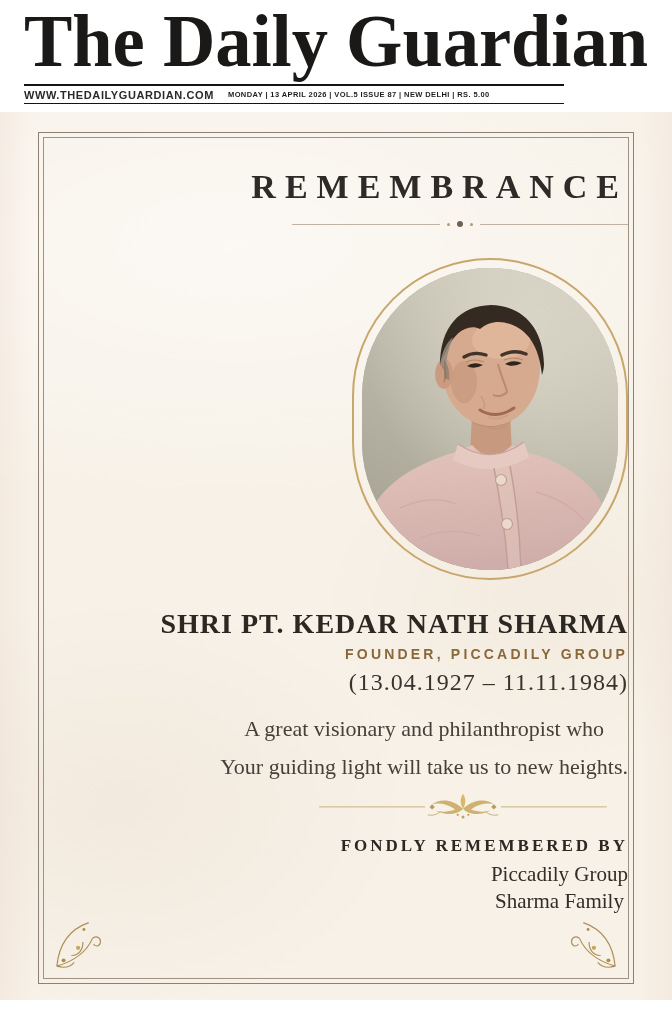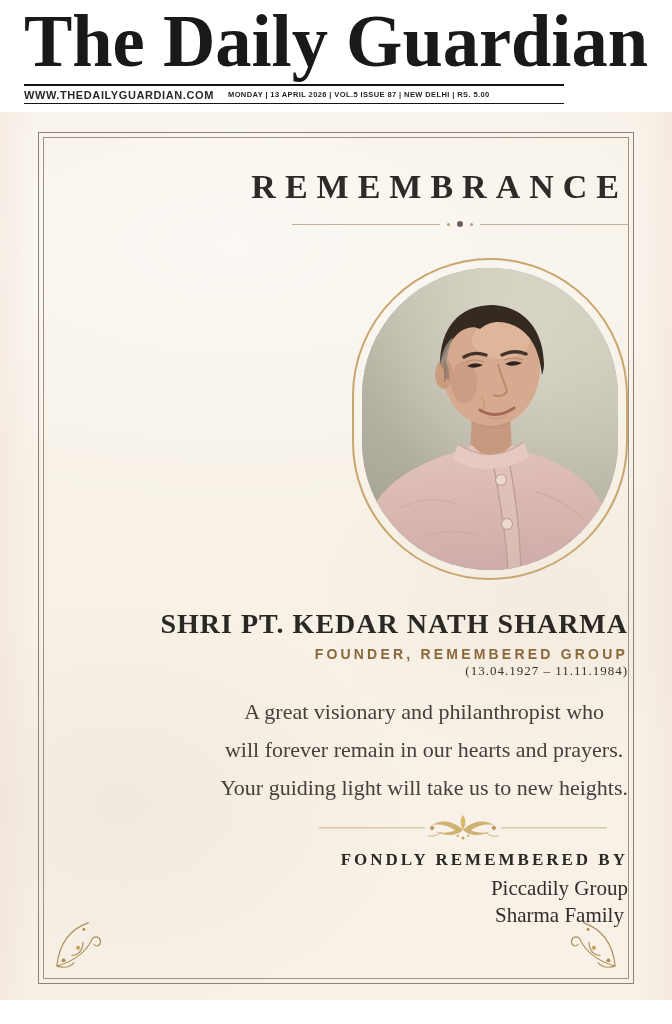--- a/index.html
+++ b/index.html
@@ -112,30 +112,30 @@
     font-size: 28px; font-weight: bold; letter-spacing: 1px;
     line-height: 1.15; color: #2b2722;
   }
   .deceased-role {
     margin-top: 6px;
     font-family: "Liberation Sans", "DejaVu Sans", sans-serif;
     font-size: 14px; font-weight: bold; letter-spacing: 3.2px;
     color: #8a683c;
   }
   .life-dates {
-    margin-top: 1px;
-    font-size: 13px; letter-spacing: 1px; color: #38332e;
+    margin-top: 7px;
+    font-size: 24px; letter-spacing: 1px; color: #38332e;
   }
   .tribute {
     margin-top: 14px;
     font-size: 22px; line-height: 38px; color: #46403a;
   }
   .lotus-ornament { margin-top: 5px; width: 330px; height: 30px; }
   .remembered-heading {
-    margin-top: 8px;
+    margin-top: 15px;
     font-size: 17px; font-weight: bold; letter-spacing: 3px;
     color: #2c2823;
   }
   .remembered-names { margin-top: 5px; font-size: 21px; line-height: 27px; color: #322d27; }
 
   .corner-flourish { position: absolute; bottom: 7px; width: 58px; height: 58px; }
   .corner-left  { left: 8px; }
   .corner-right { right: 8px; transform: scaleX(-1); }
 </style>
 </head>
@@ -229,26 +229,25 @@
               <circle cx="141" cy="212" r="5.5" fill="#ecd9cd" stroke="#bfa091" stroke-width="1.2"></circle>
               <circle cx="147" cy="256" r="5.5" fill="#ecd9cd" stroke="#bfa091" stroke-width="1.2"></circle>
               <path d="M40,240 Q70,226 96,236" stroke="#c6a29c" stroke-width="1.3" fill="none" opacity="0.5"></path>
               <path d="M176,224 Q206,232 224,252" stroke="#c6a29c" stroke-width="1.3" fill="none" opacity="0.5"></path>
               <path d="M60,270 Q90,258 120,268" stroke="#c6a29c" stroke-width="1.2" fill="none" opacity="0.4"></path>
             </svg>
           </div>
         </div>
 
         <h3 class="deceased-name">SHRI PT. KEDAR NATH SHARMA</h3>
-        <div class="deceased-role">FOUNDER, REMEMBERED GROUP</div>
+        <div class="deceased-role">FOUNDER, PICCADILY GROUP</div>
         <div class="life-dates">(13.04.1927 – 11.11.1984)</div>
 
         <div class="tribute">
           <div>A great visionary and philanthropist who</div>
-          <div>will forever remain in our hearts and prayers.</div>
           <div>Your guiding light will take us to new heights.</div>
         </div>
 
         <svg class="lotus-ornament" viewBox="0 0 330 34">
           <line x1="2" y1="18" x2="122" y2="18" stroke="#c5ab72" stroke-width="1"></line>
           <line x1="208" y1="18" x2="328" y2="18" stroke="#c5ab72" stroke-width="1"></line>
           <path d="M127,18 l3,-3 l3,3 l-3,3 Z" fill="#b99a5c"></path>
           <path d="M197,18 l3,-3 l3,3 l-3,3 Z" fill="#b99a5c"></path>
           <path d="M165,3 C168,8 169,13 165,20 C161,13 162,8 165,3 Z" fill="#d9b967"></path>
           <path d="M165,20 C152,8 138,9 130,15 C138,13 148,15 156,21 C148,24 140,24 134,22 C144,28 159,27 165,20 Z" fill="#cfb272"></path>

